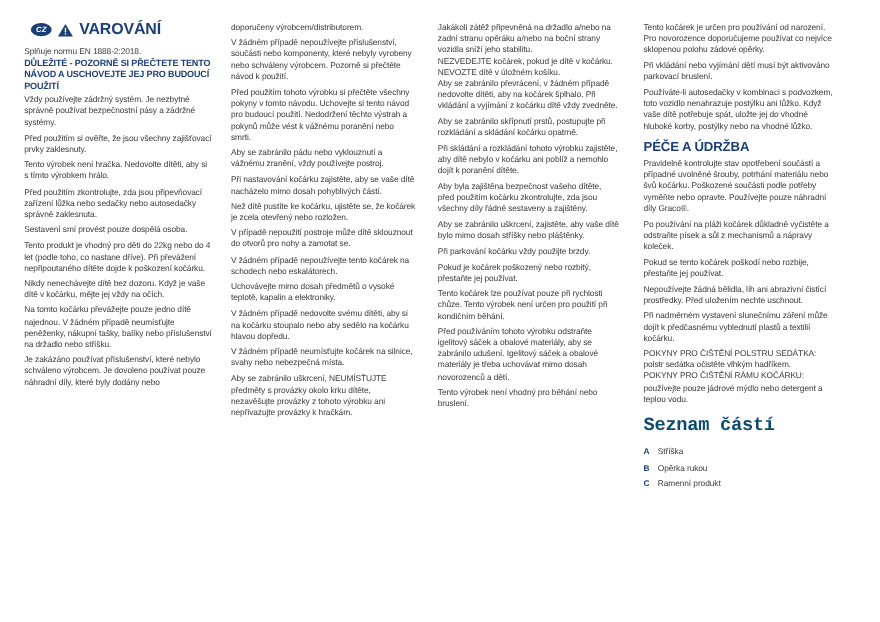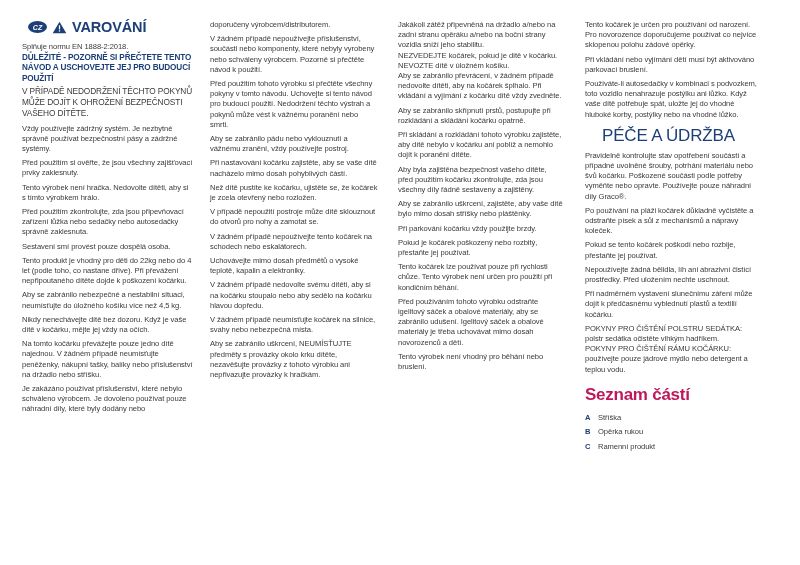--- a/index.html
+++ b/index.html
@@ -94,31 +94,32 @@
     letter-spacing: -0.015em;
   }
   .caps {
     font-size: 8.3px;
     line-height: 1.3;
     margin: 0 0 5px 0;
     letter-spacing: -0.015em;
   }
   .section-h {
     color: #1d3f78;
-    font-weight: normal;
-    font-size: 17px;
-    margin: 5px 0 3px 17px;
+    font-weight: bold;
+    font-size: 12px;
+    margin: 5px 0 3px 0;
     letter-spacing: -0.01em;
   }
   .parts-h {
-    color: #be185d;
+    color: #0c4a6e;
     font-weight: bold;
     font-size: 17px;
     margin: 9px 0 6px 0;
     letter-spacing: -0.015em;
+    font-family: Liberation Mono, monospace;
   }
   .parts-list {
     margin: 0;
     padding: 0;
     list-style: none;
   }
   .parts-list li {
     display: flex;
     gap: 6px;
     margin-bottom: 4.5px;
@@ -159,29 +160,27 @@
         <svg class="warn-tri" viewBox="0 0 24 21">
           <path d="M12 1.2 L23 19.6 L1 19.6 Z" fill="#1d3f78"></path>
           <rect x="11.0" y="7.0" width="2.0" height="6.6" fill="#ffffff"></rect>
           <rect x="11.0" y="15.0" width="2.0" height="2.1" fill="#ffffff"></rect>
         </svg>
         <span class="warn-title">VAROVÁNÍ</span>
       </div>
 
       <p class="norm">Splňuje normu EN 1888-2:2018.</p>
       <p class="imp">DŮLEŽITÉ - POZORNĚ SI PŘEČTETE TENTO NÁVOD A USCHOVEJTE JEJ PRO BUDOUCÍ POUŽITÍ</p>
-      <p class="caps">V PŘÍPADĚ NEDODRŽENÍ TĚCHTO POKYNŮ MŮŽE DOJÍT K OHROŽENÍ BEZPEČNOSTI VAŠEHO DÍTĚTE.</p>
 
       <p class="b">Vždy používejte zádržný systém. Je nezbytné správně používat bezpečnostní pásy a zádržné systémy.</p>
       <p class="b">Před použitím si ověřte, že jsou všechny zajišťovací prvky zaklesnuty.</p>
       <p class="b">Tento výrobek není hračka. Nedovolte dítěti, aby si s tímto výrobkem hrálo.</p>
       <p class="b">Před použitím zkontrolujte, zda jsou připevňovací zařízení lůžka nebo sedačky nebo autosedačky správně zaklesnuta.</p>
       <p class="b">Sestavení smí provést pouze dospělá osoba.</p>
       <p class="b">Tento produkt je vhodný pro děti do 22kg nebo do 4 let (podle toho, co nastane dříve). Při převážení nepřipoutaného dítěte dojde k poškození kočárku.</p>
-      <p class="b">Aby se zabránilo nebezpečné a nestabilní situaci, neumísťujte do úložného košíku více než 4,5 kg.</p>
       <p class="b">Nikdy nenechávejte dítě bez dozoru. Když je vaše dítě v kočárku, mějte jej vždy na očích.</p>
       <p class="b">Na tomto kočárku převážejte pouze jedno dítě najednou. V žádném případě neumísťujte peněženky, nákupní tašky, balíky nebo příslušenství na držadlo nebo stříšku.</p>
       <p class="b">Je zakázáno používat příslušenství, které nebylo schváleno výrobcem. Je dovoleno používat pouze náhradní díly, které byly dodány nebo</p>
     </div>
 
     <div class="col c2">
       <p class="b">doporučeny výrobcem/distributorem.</p>
       <p class="b">V žádném případě nepoužívejte příslušenství, součásti nebo komponenty, které nebyly vyrobeny nebo schváleny výrobcem. Pozorně si přečtěte návod k použití.</p>
       <p class="b">Před použitím tohoto výrobku si přečtěte všechny pokyny v tomto návodu. Uchovejte si tento návod pro budoucí použití. Nedodržení těchto výstrah a pokynů může vést k vážnému poranění nebo smrti.</p>
       <p class="b">Aby se zabránilo pádu nebo vyklouznutí a vážnému zranění, vždy používejte postroj.</p>

